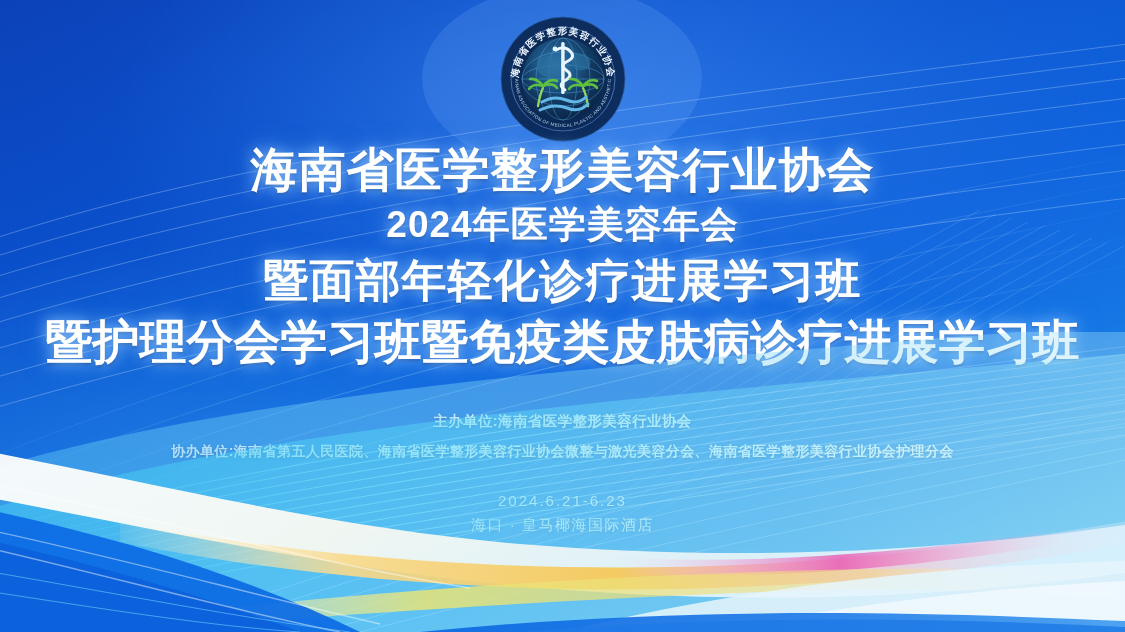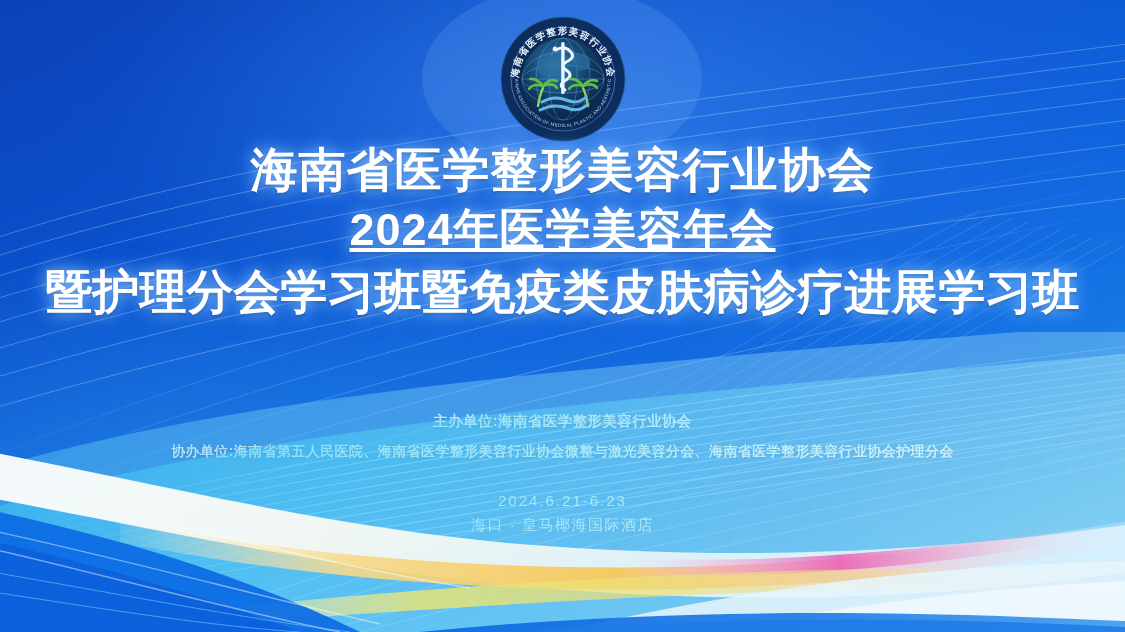--- a/index.html
+++ b/index.html
@@ -35,21 +35,21 @@
     font-weight:bold;
     letter-spacing:1px;
     line-height:1.18;
     text-shadow:
       0 0 14px rgba(150,205,255,0.85),
       0 0 26px rgba(90,170,255,0.55),
       0 2px 3px rgba(4,40,110,0.55);
     white-space:nowrap;
   }
   .t1 { font-size:47px; }
-  .t2 { font-size:45px; margin-top:6px;text-decoration:underline; }
+  .t2 { font-size:37px; margin-top:6px; }
   .t3 { font-size:45px; margin-top:7px; }
   .t4 { font-size:47px; margin-top:7px; letter-spacing:0px; }
 
   
   #orgs { position:absolute; left:0; right:0; top:412px; text-align:center; }
   .org {
     color:#ffffff; font-weight:bold; font-size:14.5px;
     letter-spacing:0.4px; white-space:nowrap;
     text-shadow:0 1px 3px rgba(5,50,130,0.55);
   }
@@ -181,20 +181,21 @@
       </text>
       <text font-size="4.6" fill="#bcd6f5" letter-spacing="0.35">
         <textPath href="#ringBot" startOffset="50%" text-anchor="middle">HAINAN ASSOCIATION OF MEDICAL PLASTIC AND AESTHETICS</textPath>
       </text>
     </svg>
   </div>
 
   <div id="titles">
     <div class="tline t1">海南省医学整形美容行业协会</div>
     <div class="tline t2">2024年医学美容年会</div>
+    <div class="tline t3">暨面部年轻化诊疗进展学习班</div>
     <div class="tline t4">暨护理分会学习班暨免疫类皮肤病诊疗进展学习班</div>
   </div>
 
   <div id="orgs">
     <div class="org">主办单位:海南省医学整形美容行业协会</div>
     <div class="org second">协办单位:海南省第五人民医院、海南省医学整形美容行业协会微整与激光美容分会、海南省医学整形美容行业协会护理分会</div>
   </div>
 
   <div id="meta">
     <div class="meta-line">2024.6.21-6.23</div>

